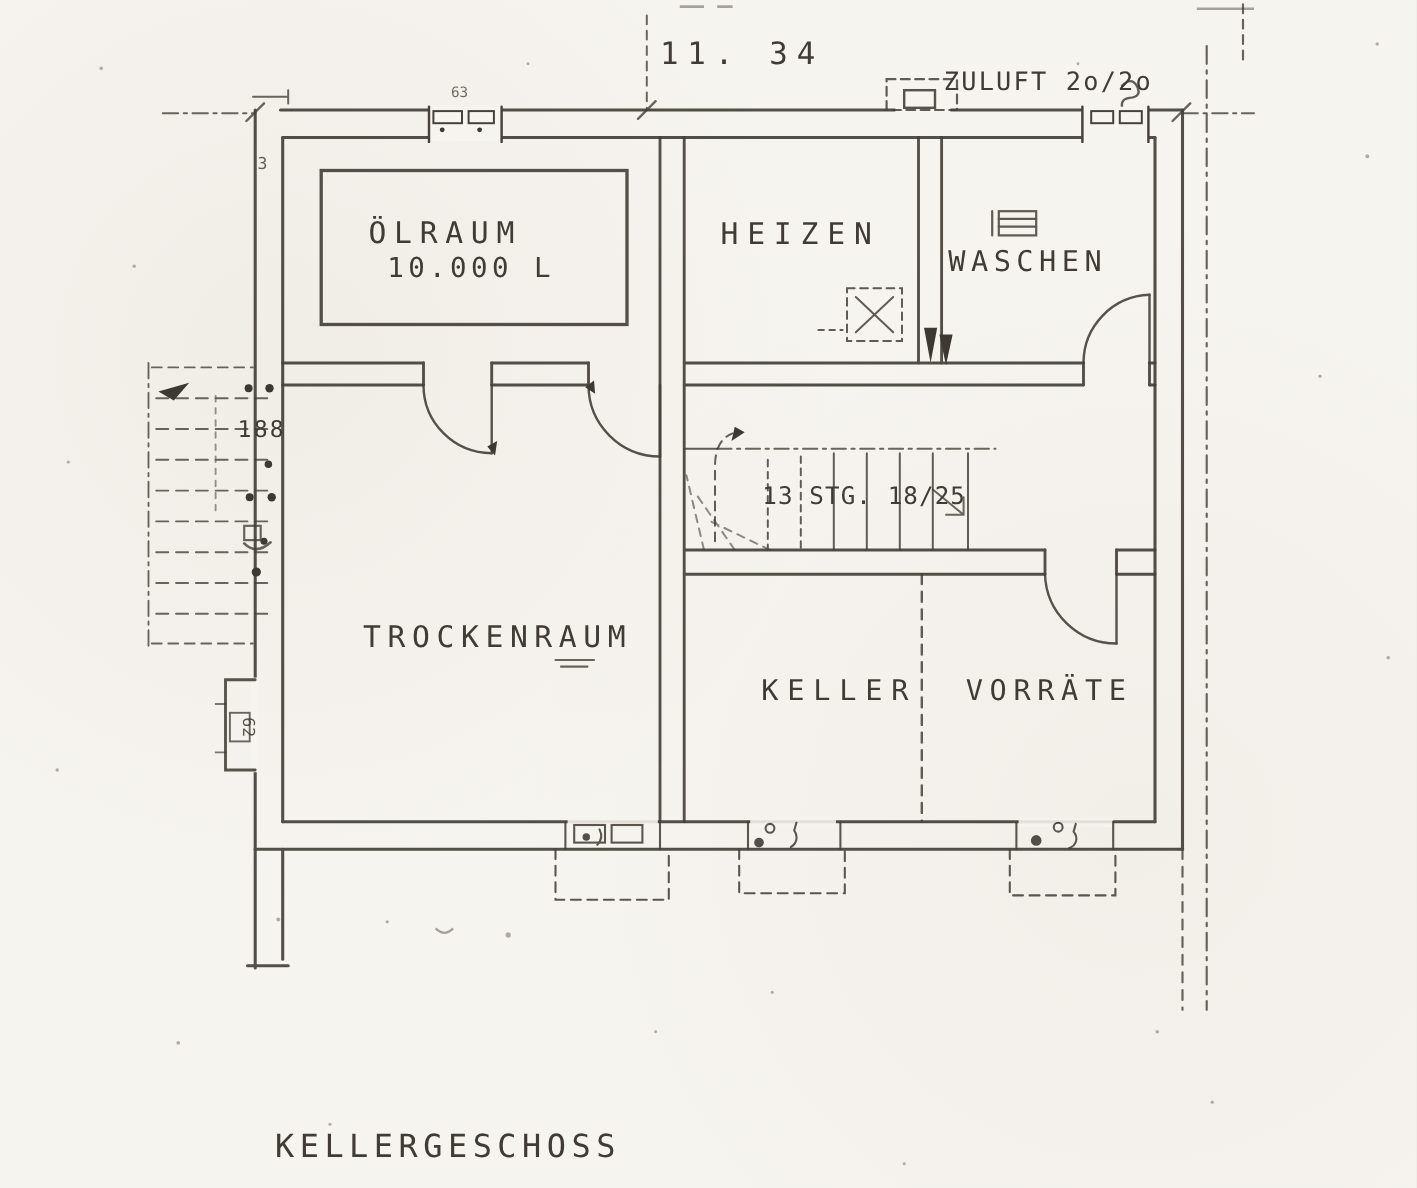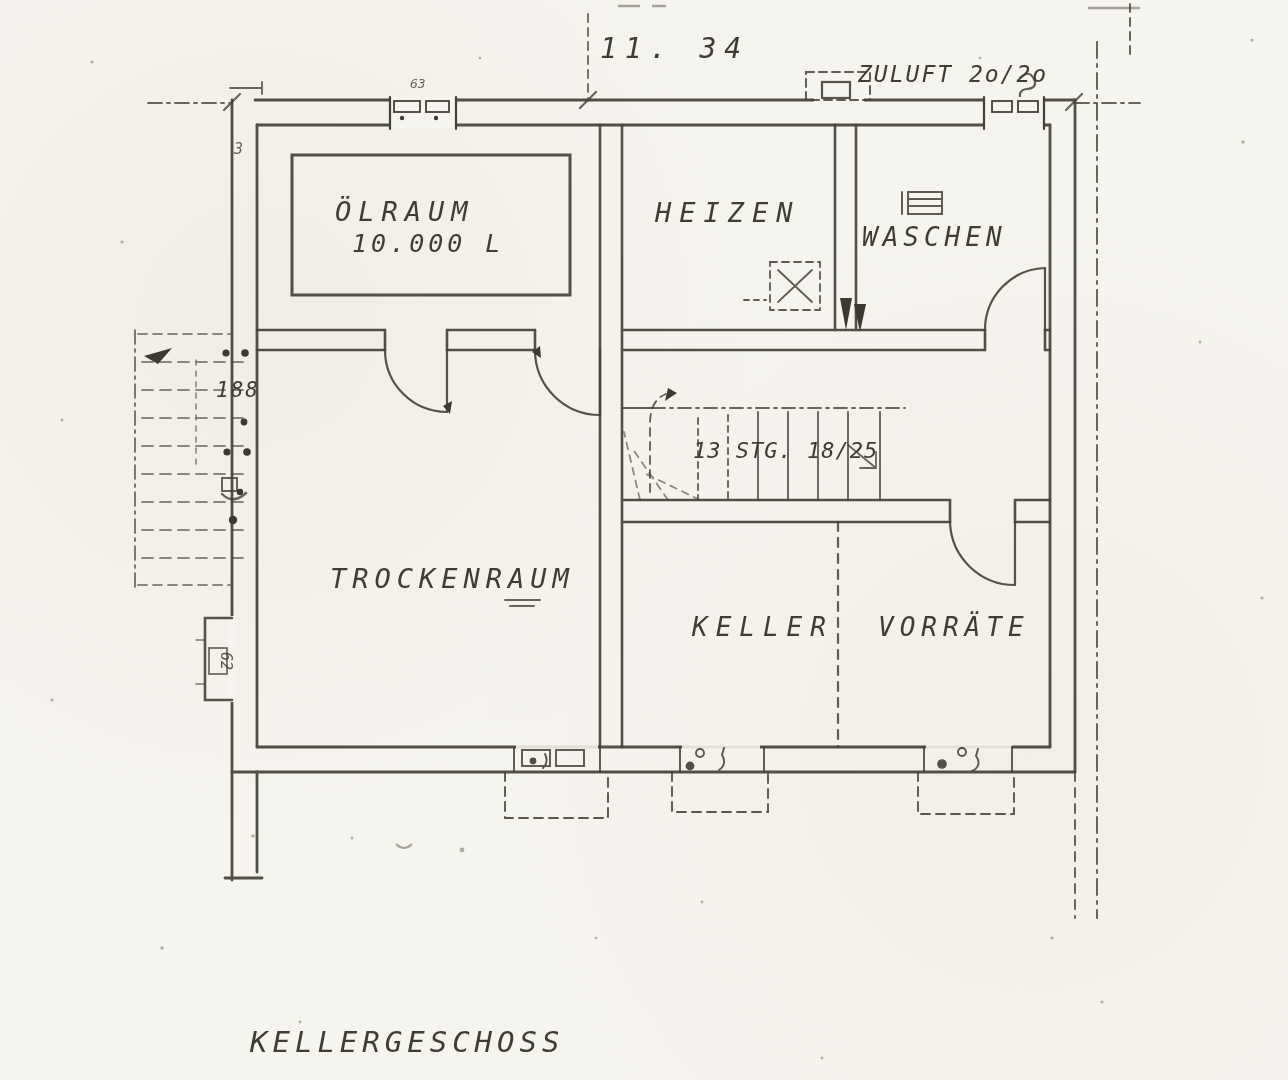--- a/index.html
+++ b/index.html
@@ -3,21 +3,20 @@
 <meta charset="utf-8">
 <style>
   html,body{margin:0;padding:0;background:#e9e7e1;}
   .sheet{
     position:relative;width:1288px;height:1080px;overflow:hidden;
     background:
       radial-gradient(circle at 20% 30%, rgba(120,115,100,.05), transparent 40%),
       radial-gradient(circle at 80% 70%, rgba(120,115,100,.04), transparent 45%),
       #f6f4ee;
     font-family:"DejaVu Sans Mono","Liberation Mono",monospace;
-    font-style:italic;
   }
   svg{position:absolute;inset:0;}
   svg text{
     fill:#403c35;
     font-family:"DejaVu Sans Mono","Liberation Mono",monospace;
   }
   .ink{stroke:#45413a;fill:none;stroke-linecap:round;}
   .blob{fill:#3c3832;stroke:none;}
   .paperhole{fill:#f6f4ee;stroke:none;}
 </style>

